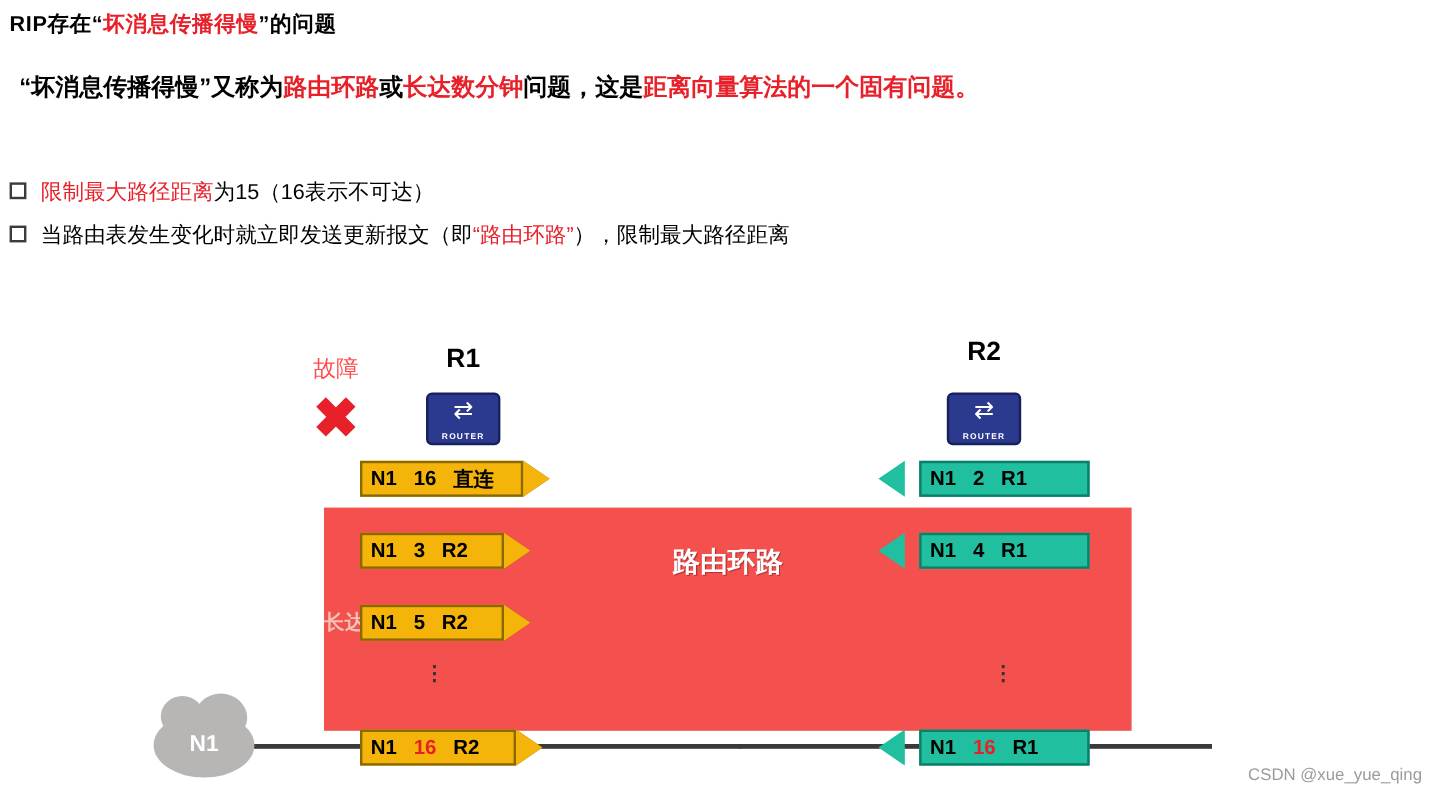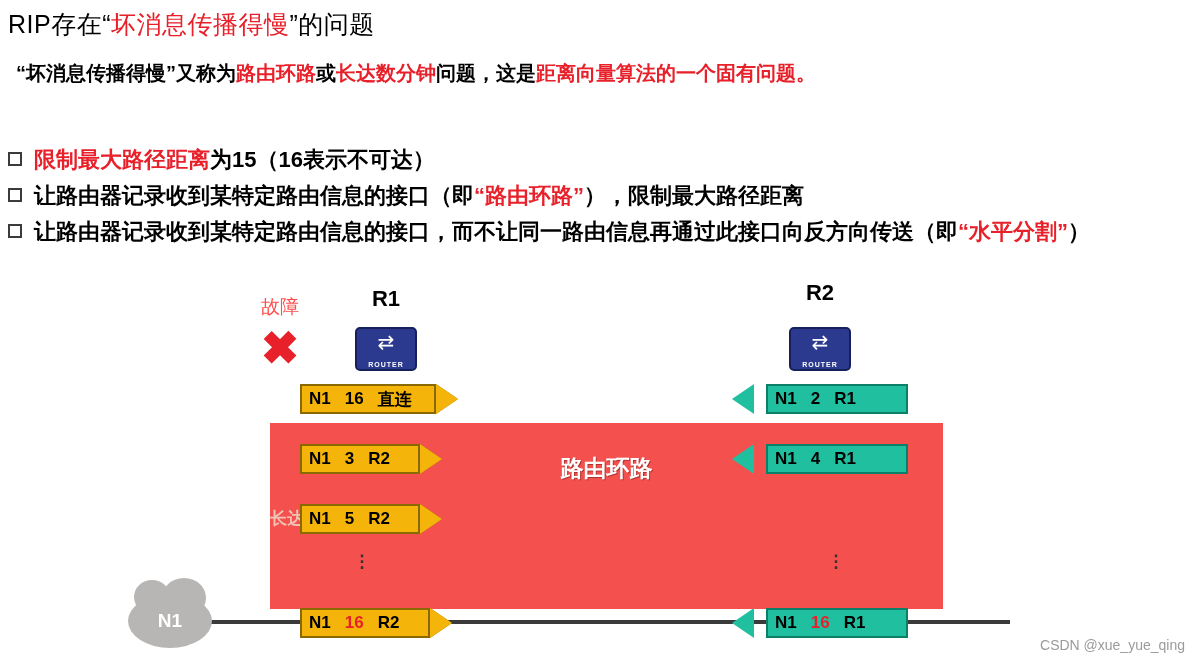--- a/index.html
+++ b/index.html
@@ -12,22 +12,22 @@
     height: 659px;
     position: relative;
     font-family: "Liberation Sans", sans-serif;
     color: #000000;
     overflow: hidden;
   }
   .title {
     position: absolute;
     left: 8px;
     top: 8px;
-    font-size: 25px;
-    font-weight: normal;
+    font-size: 18px;
+    font-weight: bold;
     letter-spacing: 0.5px;
     white-space: nowrap;
   }
   .red { color: #e8202a; }
   .blk { color: #000000; }
 
   .para {
     position: absolute;
     left: 16px;
     top: 58px;
@@ -40,22 +40,22 @@
 
   .bullets {
     position: absolute;
     left: 4px;
     top: 142px;
     width: 1185px;
   }
   .bullet {
     position: relative;
     height: 36px;
-    font-size: 22px;
-    font-weight: bold;
+    font-size: 18px;
+    font-weight: normal;
     line-height: 36px;
     white-space: nowrap;
     padding-left: 30px;
   }
   .bullet .box {
     position: absolute;
     left: 4px;
     top: 10px;
     width: 14px;
     height: 14px;
@@ -248,24 +248,21 @@
 
 <div class="para">
   <span class="blk">“坏消息传播得慢”又称为</span><span class="red">路由环路</span><span class="blk">或</span><span class="red">长达数分钟</span><span class="blk">问题，这是</span><span class="red">距离向量算法的一个固有问题。</span>
 </div>
 
 <div class="bullets">
   <div class="bullet">
     <span class="box"></span><span class="red">限制最大路径距离</span><span class="blk">为15（16表示不可达）</span>
   </div>
   <div class="bullet">
-    <span class="box"></span><span class="blk">让路由器记录收到某特定路由信息的接口（即</span><span class="red">“路由环路”</span><span class="blk">），限制最大路径距离</span>
-  </div>
-  <div class="bullet">
-    <span class="box"></span><span class="blk">让路由器记录收到某特定路由信息的接口，而不让同一路由信息再通过此接口向反方向传送（即</span><span class="red">“水平分割”</span><span class="blk">）</span>
+    <span class="box"></span><span class="blk">当路由表发生变化时就立即发送更新报文（即</span><span class="red">“路由环路”</span><span class="blk">），限制最大路径距离</span>
   </div>
 </div>
 
 <div class="diagram">
 
   <div class="wire" style="left:196px; width:190px;"></div>
   <div class="wire" style="left:384px; width:234px;"></div>
   <div class="wire" style="left:616px; width:206px;"></div>
   <div class="wire" style="left:820px; width:190px;"></div>
 

